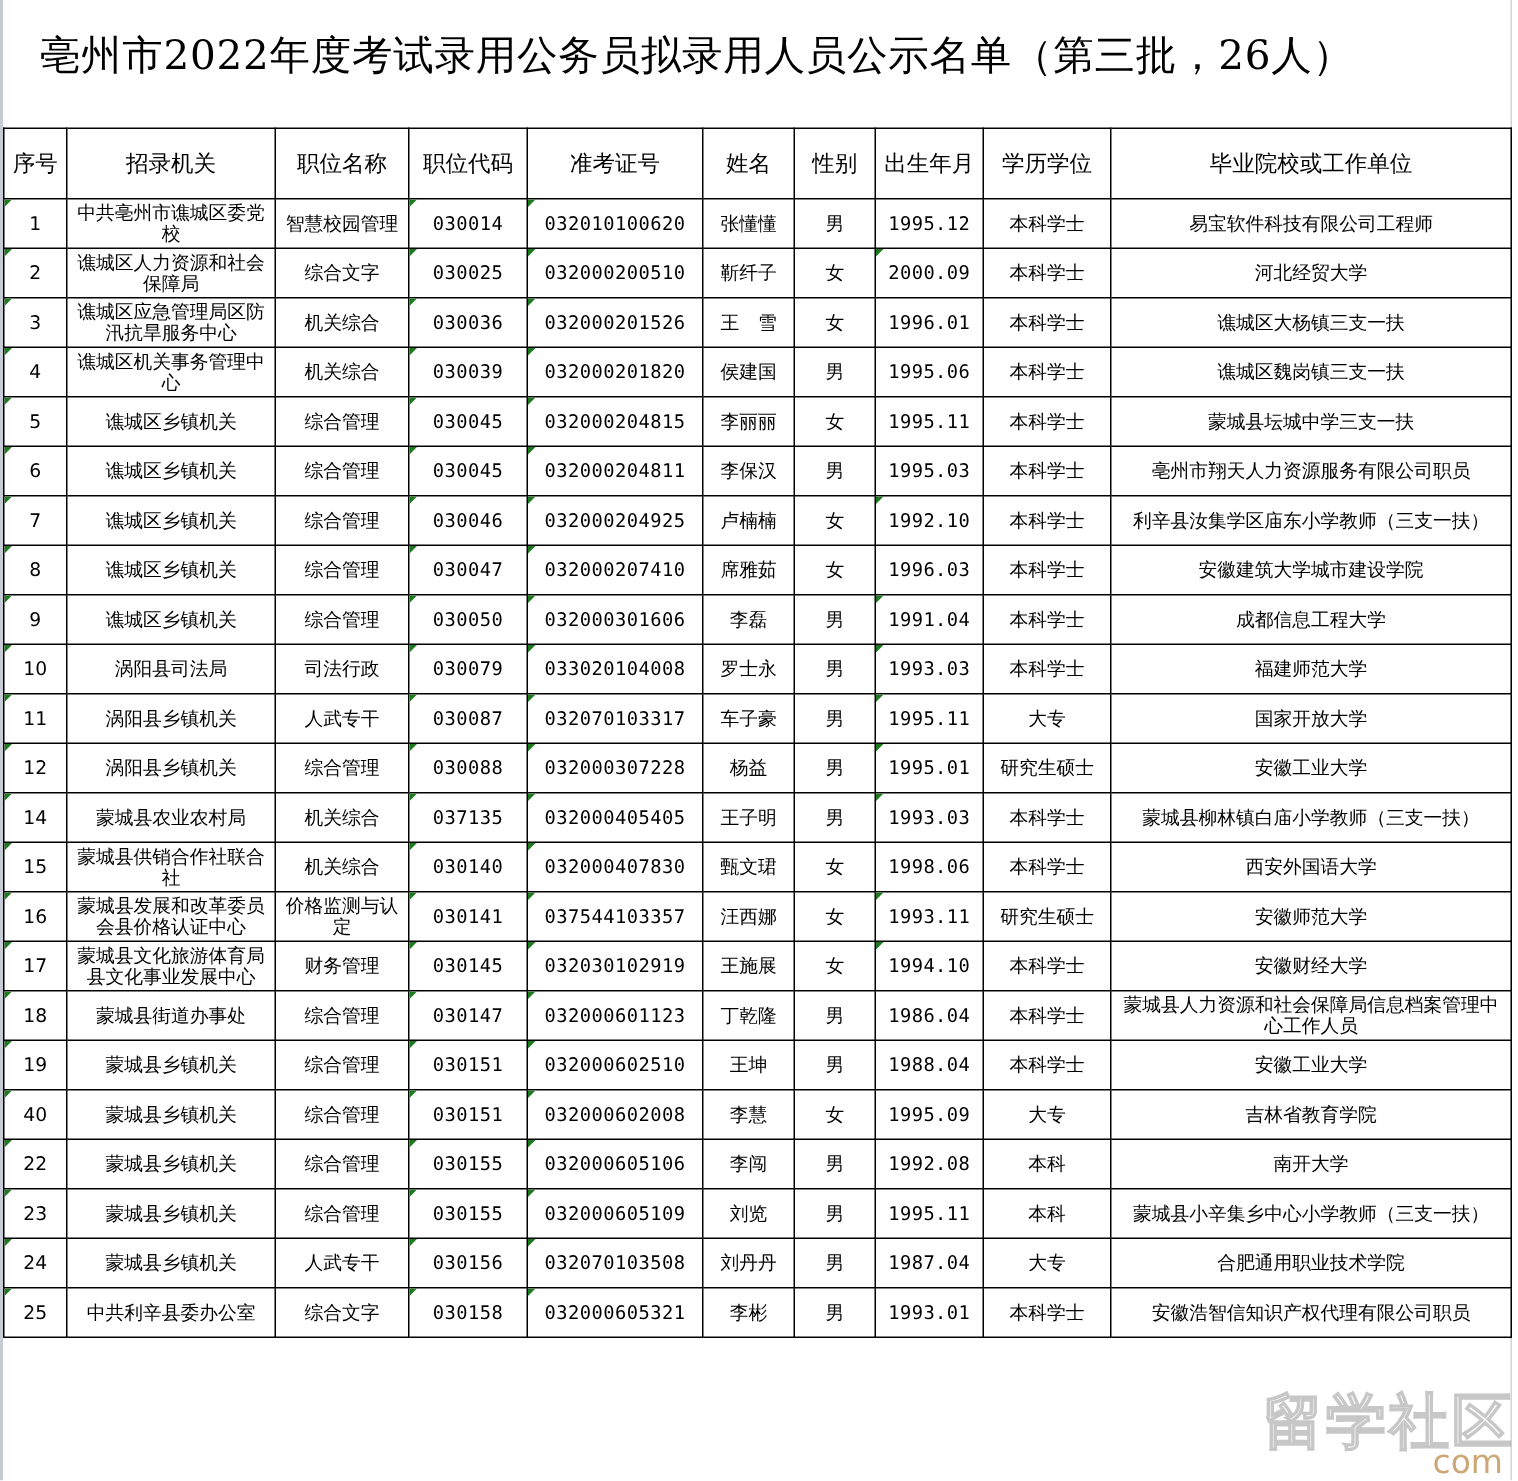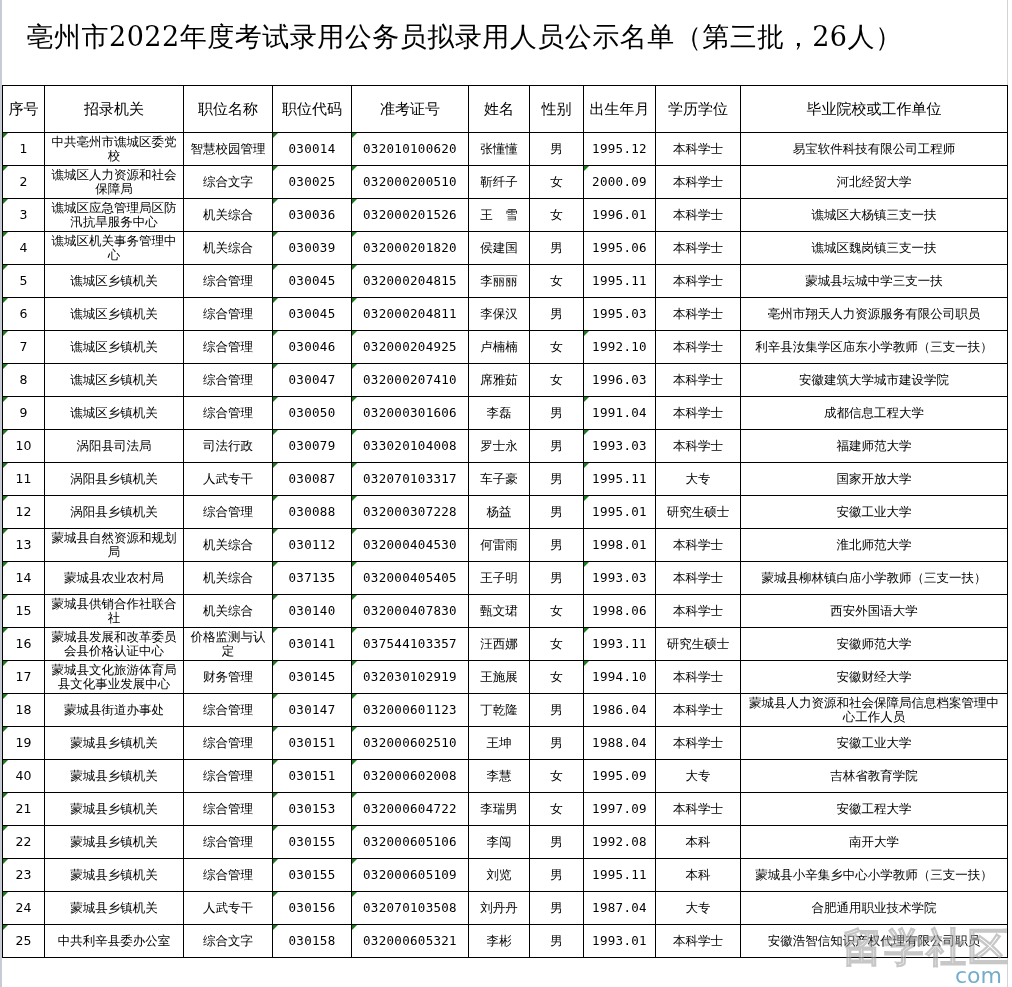--- a/index.html
+++ b/index.html
@@ -22,21 +22,21 @@
   td.mono { font-family:"DejaVu Sans Mono","Liberation Mono",monospace; font-size:12px; letter-spacing:0.3px; }
   td.tri::before { content:""; position:absolute; left:0; top:0; width:0; height:0;
             border-top:5px solid #1e7a1e; border-right:5px solid transparent; }
   .rightgrid { position:absolute; left:1007px; top:0; width:5px; height:987px;
                border-left:1px solid #d4d4d4; }
   .watermark { position:absolute; left:842px; top:920px; width:170px; height:70px;
                pointer-events:none; opacity:0.55;text-align:center; }
   .wm-text { position:absolute; left:0; top:0; font-size:40px; font-weight:bold;
              color:#ffffff; -webkit-text-stroke:1px #9a9a9a; letter-spacing:2px;
              font-family:"DejaVu Sans","Liberation Sans",sans-serif; }
-  .wm-com { position:absolute; right:10px; bottom:2px; font-size:22px; color:#0369a1;
+  .wm-com { position:absolute; right:10px; bottom:2px; font-size:22px; color:#a16207;
             font-family:"DejaVu Sans","Liberation Sans",sans-serif; }
 </style>
 </head>
 <body>
 
 <div class="gridbg"></div>
 <div class="leftedge"></div>
 <div class="rightgrid"></div>
 
 <div class="title">亳州市2022年度考试录用公务员拟录用人员公示名单（第三批，26人）</div>
@@ -207,32 +207,20 @@
         <td>综合管理</td>
         <td class="mono tri">030088</td>
         <td class="mono tri">032000307228</td>
         <td>杨益</td>
         <td>男</td>
         <td class="mono tri">1995.01</td>
         <td>研究生硕士</td>
         <td>安徽工业大学</td>
       </tr>
       <tr>
-        <td class="tri">13</td>
-        <td>蒙城县自然资源和规划局</td>
-        <td>机关综合</td>
-        <td class="mono tri">030112</td>
-        <td class="mono tri">032000404530</td>
-        <td>何雷雨</td>
-        <td>男</td>
-        <td class="mono">1998.01</td>
-        <td>本科学士</td>
-        <td>淮北师范大学</td>
-      </tr>
-      <tr>
         <td class="tri">14</td>
         <td>蒙城县农业农村局</td>
         <td>机关综合</td>
         <td class="mono tri">037135</td>
         <td class="mono tri">032000405405</td>
         <td>王子明</td>
         <td>男</td>
         <td class="mono tri">1993.03</td>
         <td>本科学士</td>
         <td>蒙城县柳林镇白庙小学教师（三支一扶）</td>
@@ -303,32 +291,20 @@
         <td>综合管理</td>
         <td class="mono tri">030151</td>
         <td class="mono tri">032000602008</td>
         <td>李慧</td>
         <td>女</td>
         <td class="mono">1995.09</td>
         <td>大专</td>
         <td>吉林省教育学院</td>
       </tr>
       <tr>
-        <td class="tri">21</td>
-        <td>蒙城县乡镇机关</td>
-        <td>综合管理</td>
-        <td class="mono tri">030153</td>
-        <td class="mono tri">032000604722</td>
-        <td>李瑞男</td>
-        <td>女</td>
-        <td class="mono">1997.09</td>
-        <td>本科学士</td>
-        <td>安徽工程大学</td>
-      </tr>
-      <tr>
         <td class="tri">22</td>
         <td>蒙城县乡镇机关</td>
         <td>综合管理</td>
         <td class="mono tri">030155</td>
         <td class="mono tri">032000605106</td>
         <td>李闯</td>
         <td>男</td>
         <td class="mono">1992.08</td>
         <td>本科</td>
         <td>南开大学</td>

